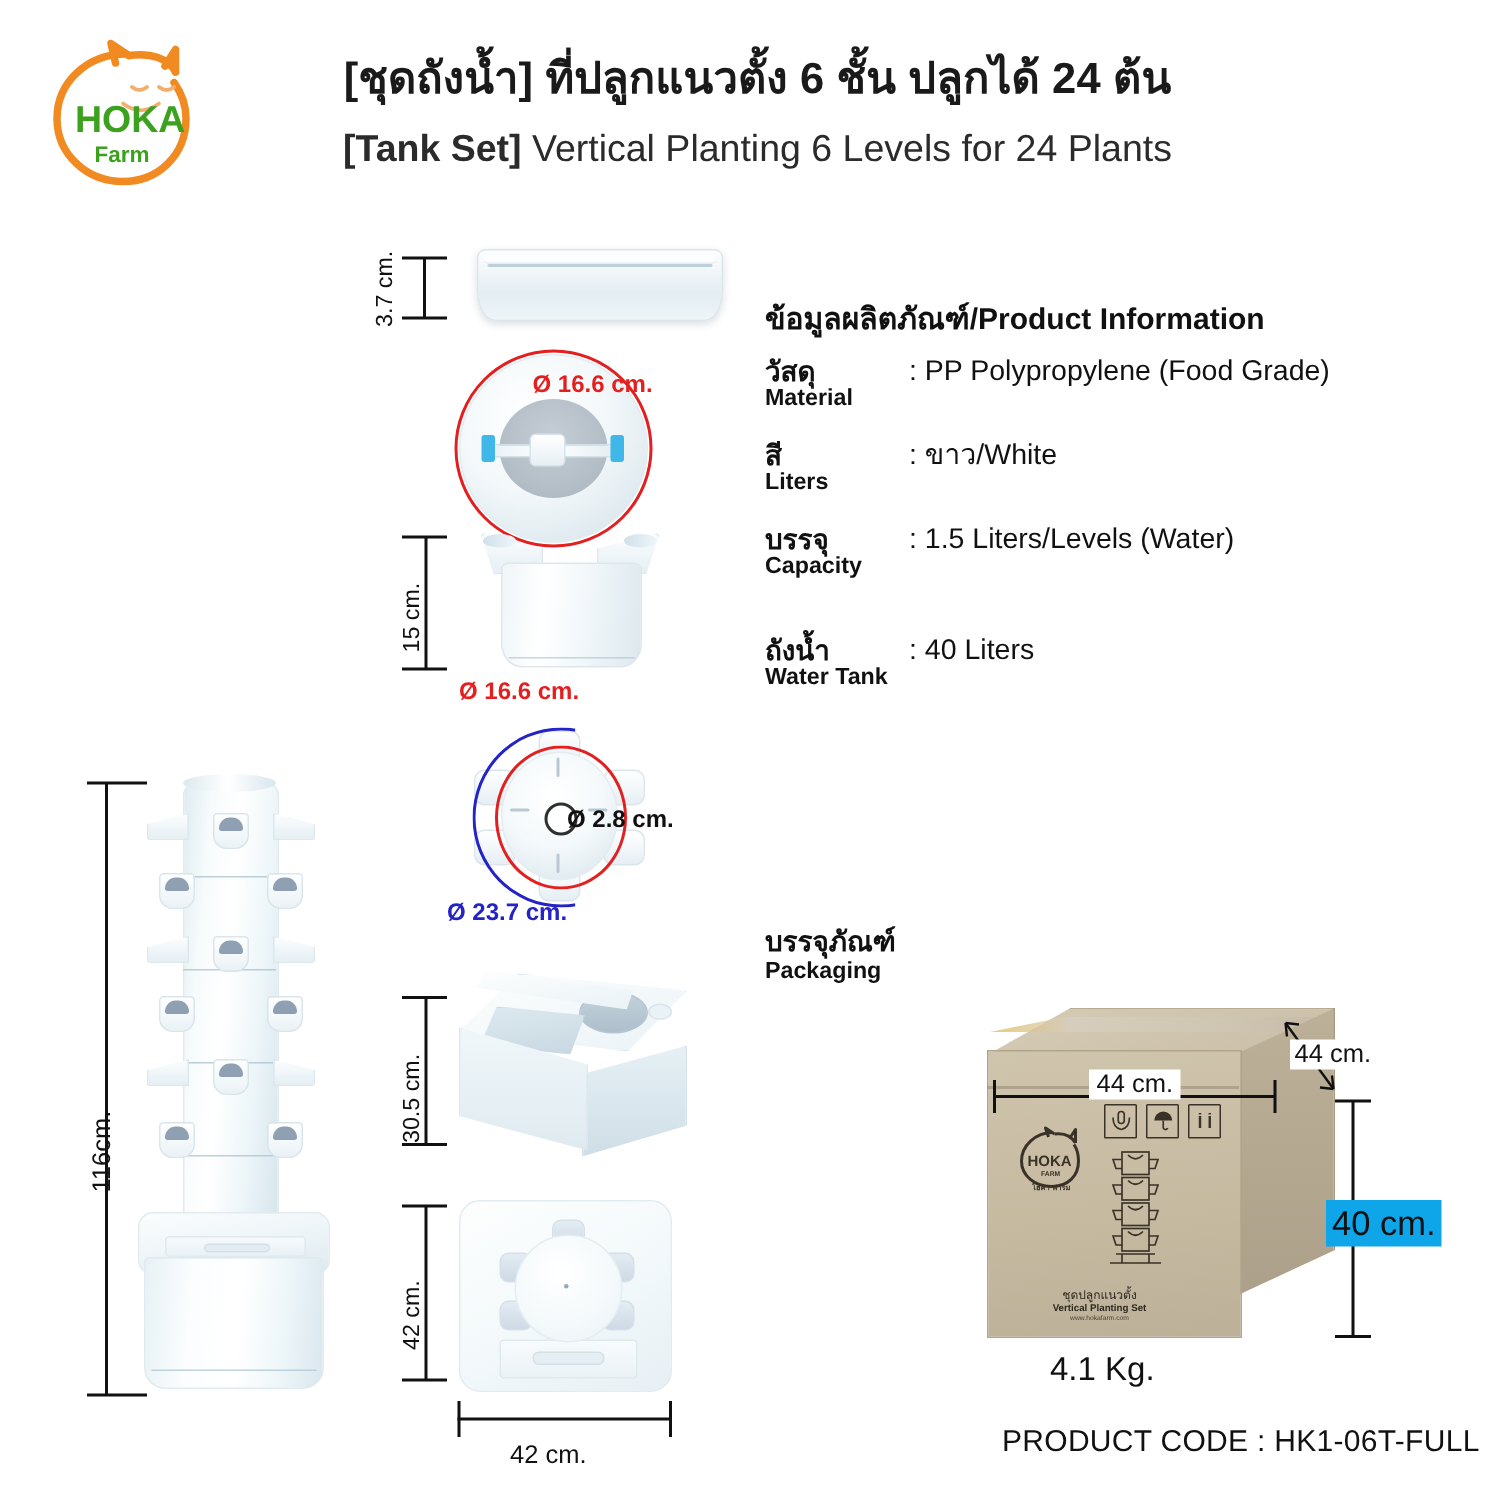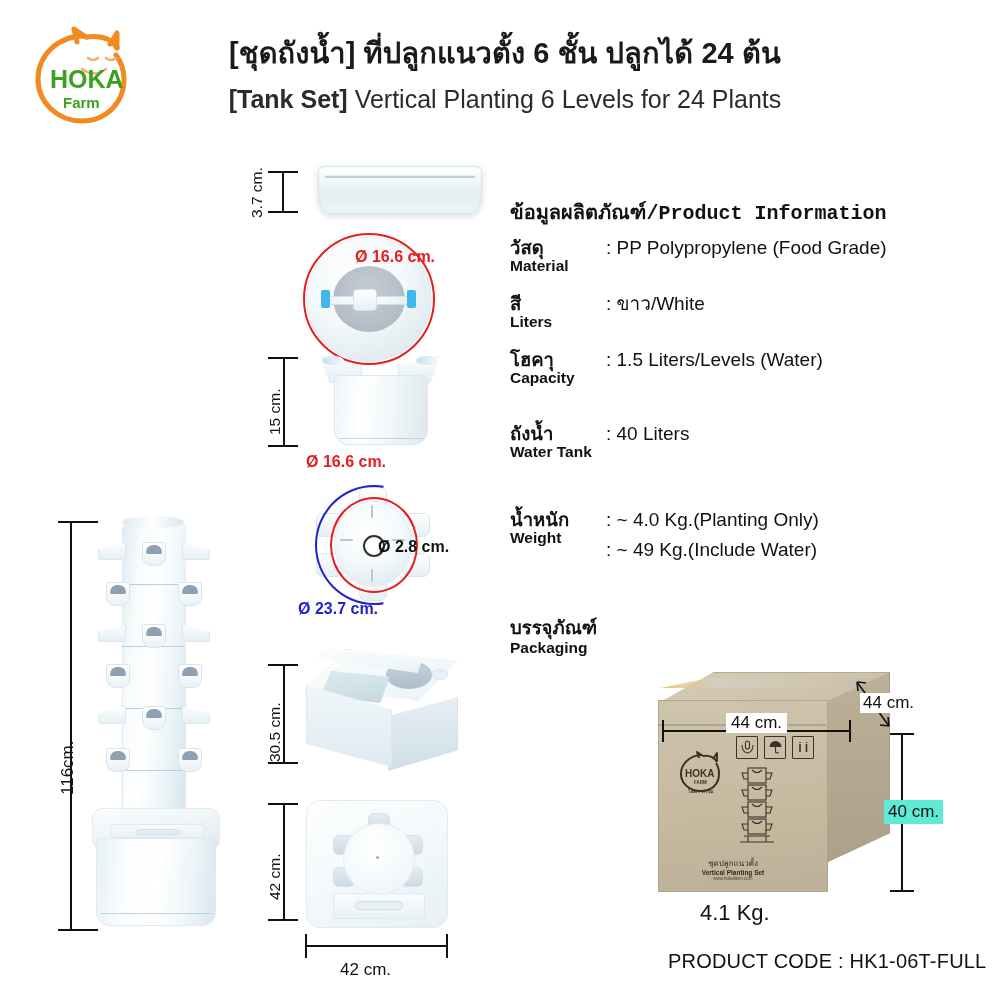--- a/index.html
+++ b/index.html
@@ -27,21 +27,21 @@
   }
   .title-en{
     left:175px;top:84px;width:660px;
     font-size:25px;color:#2b2b2b;text-align:center;line-height:1.2;
   }
   .title-en b{font-weight:700;}
 
   
   .info-head{
     left:510px;top:196px;
-    font-size:20px;font-weight:700;color:#111;font-family:Liberation Mono, monospace;
+    font-size:20px;font-weight:700;color:#111;
   }
   .info-rows{left:510px;top:236px;width:480px;}
   .irow{position:relative;margin-bottom:12px;}
   .irow .th{
     font-size:18.5px;font-weight:700;color:#111;
     display:inline-block;width:92px;vertical-align:top;line-height:1.25;
   }
   .irow .en{
     font-size:15.5px;font-weight:700;color:#111;
     display:block;margin-top:-2px;line-height:1.2;
@@ -366,37 +366,31 @@
       <span class="en">Material</span>
     </div>
 
     <div class="irow" style="height:44px">
       <span class="th">สี</span>
       <span class="val">: ขาว/White</span>
       <span class="en">Liters</span>
     </div>
 
     <div class="irow" style="height:62px">
-      <span class="th">โฮคาุ</span>
+      <span class="th">บรรจุ</span>
       <span class="val">: 1.5 Liters/Levels (Water)</span>
       <span class="en">Capacity</span>
     </div>
 
     <div class="irow" style="height:74px">
       <span class="th">ถังน้ำ</span>
       <span class="val">: 40 Liters</span>
       <span class="en">Water Tank</span>
     </div>
 
-    <div class="irow" style="height:70px">
-      <span class="th">น้ำหนัก</span>
-      <span class="val">: ~ 4.0 Kg.(Planting Only)</span>
-      <span class="en">Weight</span>
-      <span class="val2">: ~ 49 Kg.(Include Water)</span>
-    </div>
 
   </div>
 
   <div class="abs pack-head">
     <span class="th">บรรจุภัณฑ์</span>
     <span class="en">Packaging</span>
   </div>
 
   <div class="abs lid-side plast shadowsoft"></div>
   <div class="abs vline" style="left:282px;top:172px;height:40px"></div>
@@ -614,18 +608,18 @@
       <path d="M2 4 L34 48" stroke="#111" stroke-width="1.6" fill="none"></path>
       <path d="M2 4 l9 1 M2 4 l1 9" stroke="#111" stroke-width="1.6" fill="none"></path>
       <path d="M34 48 l-9 -1 M34 48 l-1 -9" stroke="#111" stroke-width="1.6" fill="none"></path>
     </svg>
   </div>
   <div class="abs dim" style="left:860px;top:693px;font-size:17px;background:#fff;padding:0 3px">44 cm.</div>
 
   <div class="abs vline" style="left:901px;top:734px;height:158px"></div>
   <div class="abs hline" style="left:890px;top:733px;width:24px"></div>
   <div class="abs hline" style="left:890px;top:890px;width:24px"></div>
-  <div class="abs dim" style="left:884px;top:800px;font-size:17px;background:#5eead4;padding:2px 4px">40 cm.</div>
+  <div class="abs dim" style="left:884px;top:800px;font-size:23px;background:#0ea5e9;padding:2px 4px">40 cm.</div>
 
   <div class="abs kg">4.1 Kg.</div>
   <div class="abs pcode">PRODUCT CODE : HK1-06T-FULL</div>
 
 </div>
 
 </body></html>

